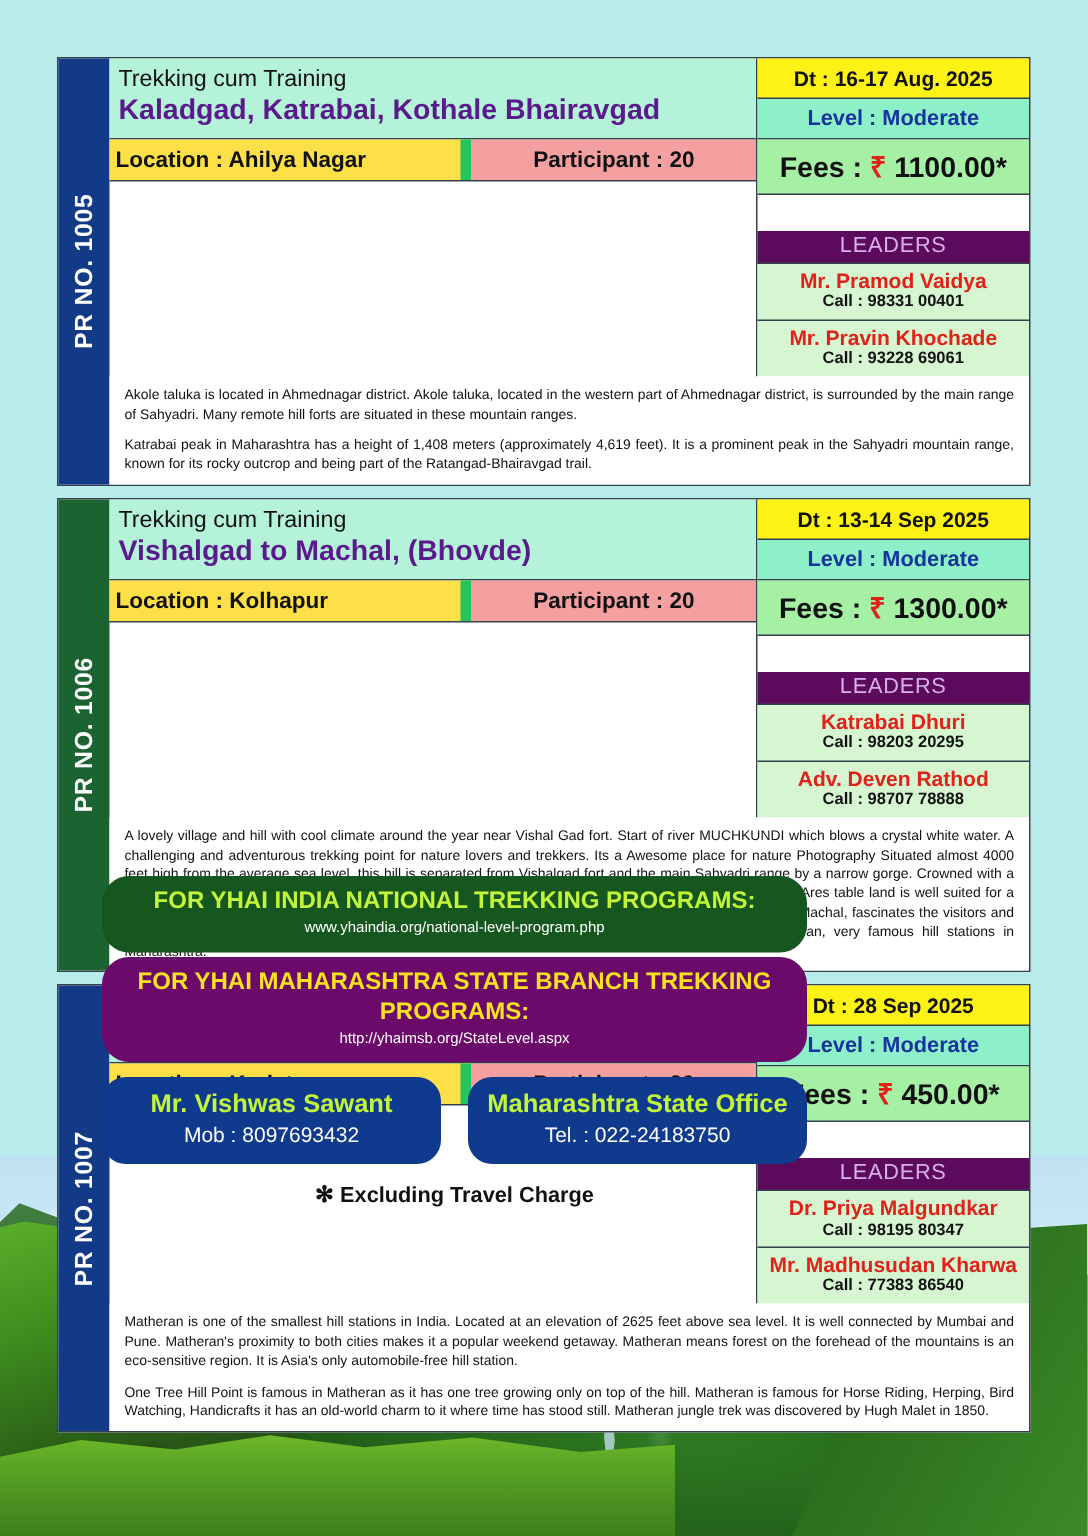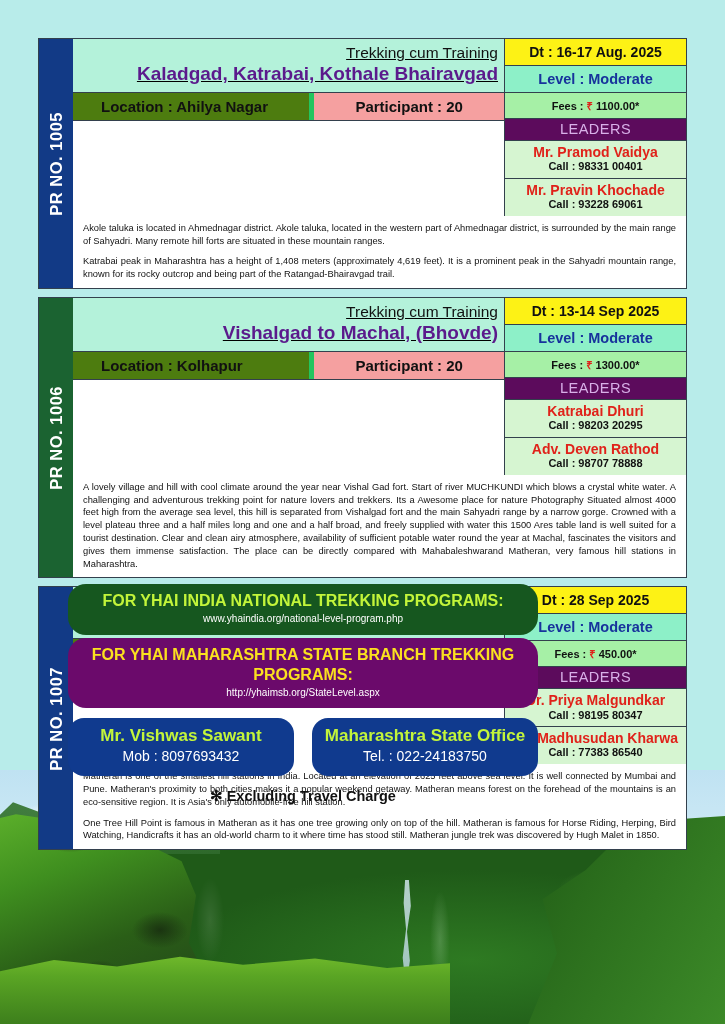--- a/index.html
+++ b/index.html
@@ -120,62 +120,61 @@
   }
 
   .cardbody { flex: 1 1 auto; display: flex; flex-direction: column; }
 
   .toprow { display: flex; }
   .leftcol { flex: 1 1 auto; display: flex; flex-direction: column; border-right:1px solid #33404d; }
   .rightcol { flex: 0 0 181px; display: flex; flex-direction: column; }
 
   .titlebox {
     background: #b4f2da;
-    text-align: right;
+    text-align: left;
     padding: 5px 6px 6px 6px;
     border-bottom: 1px solid #33404d;
-    text-decoration: underline;
   }
   .titlebox.tall { padding: 13px 6px 14px 6px; }
   .subt { font-size: 15.5px; color: #111; line-height: 1.15; }
   .maint {
     font-size: 19px; font-weight: bold; color: #5b1a8c;
     line-height: 1.2; margin-top: 1px;
   }
 
   .locrow { display: flex; border-bottom: 1px solid #33404d; }
   .loc {
     flex: 1 1 56%;
-    background: #4d7c0f;
+    background: #fde047;
     font-weight: bold; font-size: 15px; color: #111;
-    padding: 5px 0 5px 28px;
-    border-right: 5px solid #22c55e;
+    padding: 5px 0 5px 4px;
+    border-right: 7px solid #22c55e;
   }
   .part {
     flex: 1 1 44%;
     background: #f5a0a0;
     font-weight: bold; font-size: 15px; color: #111;
     padding: 5px 0; text-align: center;
   }
 
   .desc {
     background: #ffffff;
     padding: 6px 10px 7px 10px;
     font-size: 9.3px; line-height: 1.38; color: #111;
     text-align: justify;
   }
   .desc p + p { margin-top: 8px; }
 
   .rcell { border-bottom: 1px solid #33404d; text-align: center; }
   .rcell:last-child { border-bottom: 0; }
   .dt    { background: #fdf215; font-weight: bold; font-size: 14px; color:#111; padding: 5px 0; }
   .level { background: #8df0c8; font-weight: bold; font-size: 14.5px; color:#17339c; padding: 5px 0; }
-  .fees  { background: #a6f0a6; font-weight: bold; font-size: 11px; color:#111; padding: 5px 0; }
+  .fees  { background: #a6f0a6; font-weight: bold; font-size: 19px; color:#111; padding: 5px 0; }
   .fees .rupee { color:#e0221a; font-weight:bold; }
-  .leadhead { background: #5c0b5c; color:#d8b0e8; font-size: 14.5px; padding: 2px 0 3px 0; letter-spacing:.5px; }
+  .leadhead { background: #5c0b5c; color:#d8b0e8; font-size: 14.5px; padding: 2px 0 3px 0; letter-spacing:.5px;margin-top:24px; }
   .lead { background: #d6f5d1; padding: 3px 0 4px 0; }
   .lead .nm   { color:#e0221a; font-weight:bold; font-size: 14px; line-height:1.15; }
   .lead .call { color:#111; font-weight:bold; font-size: 11px; line-height:1.25; }
 
   
   .banners { position: absolute; left: 0; top: 584px; width: 606px; }
   .banner {
     margin: 0 68px;
     border-radius: 18px;
     text-align: center;

